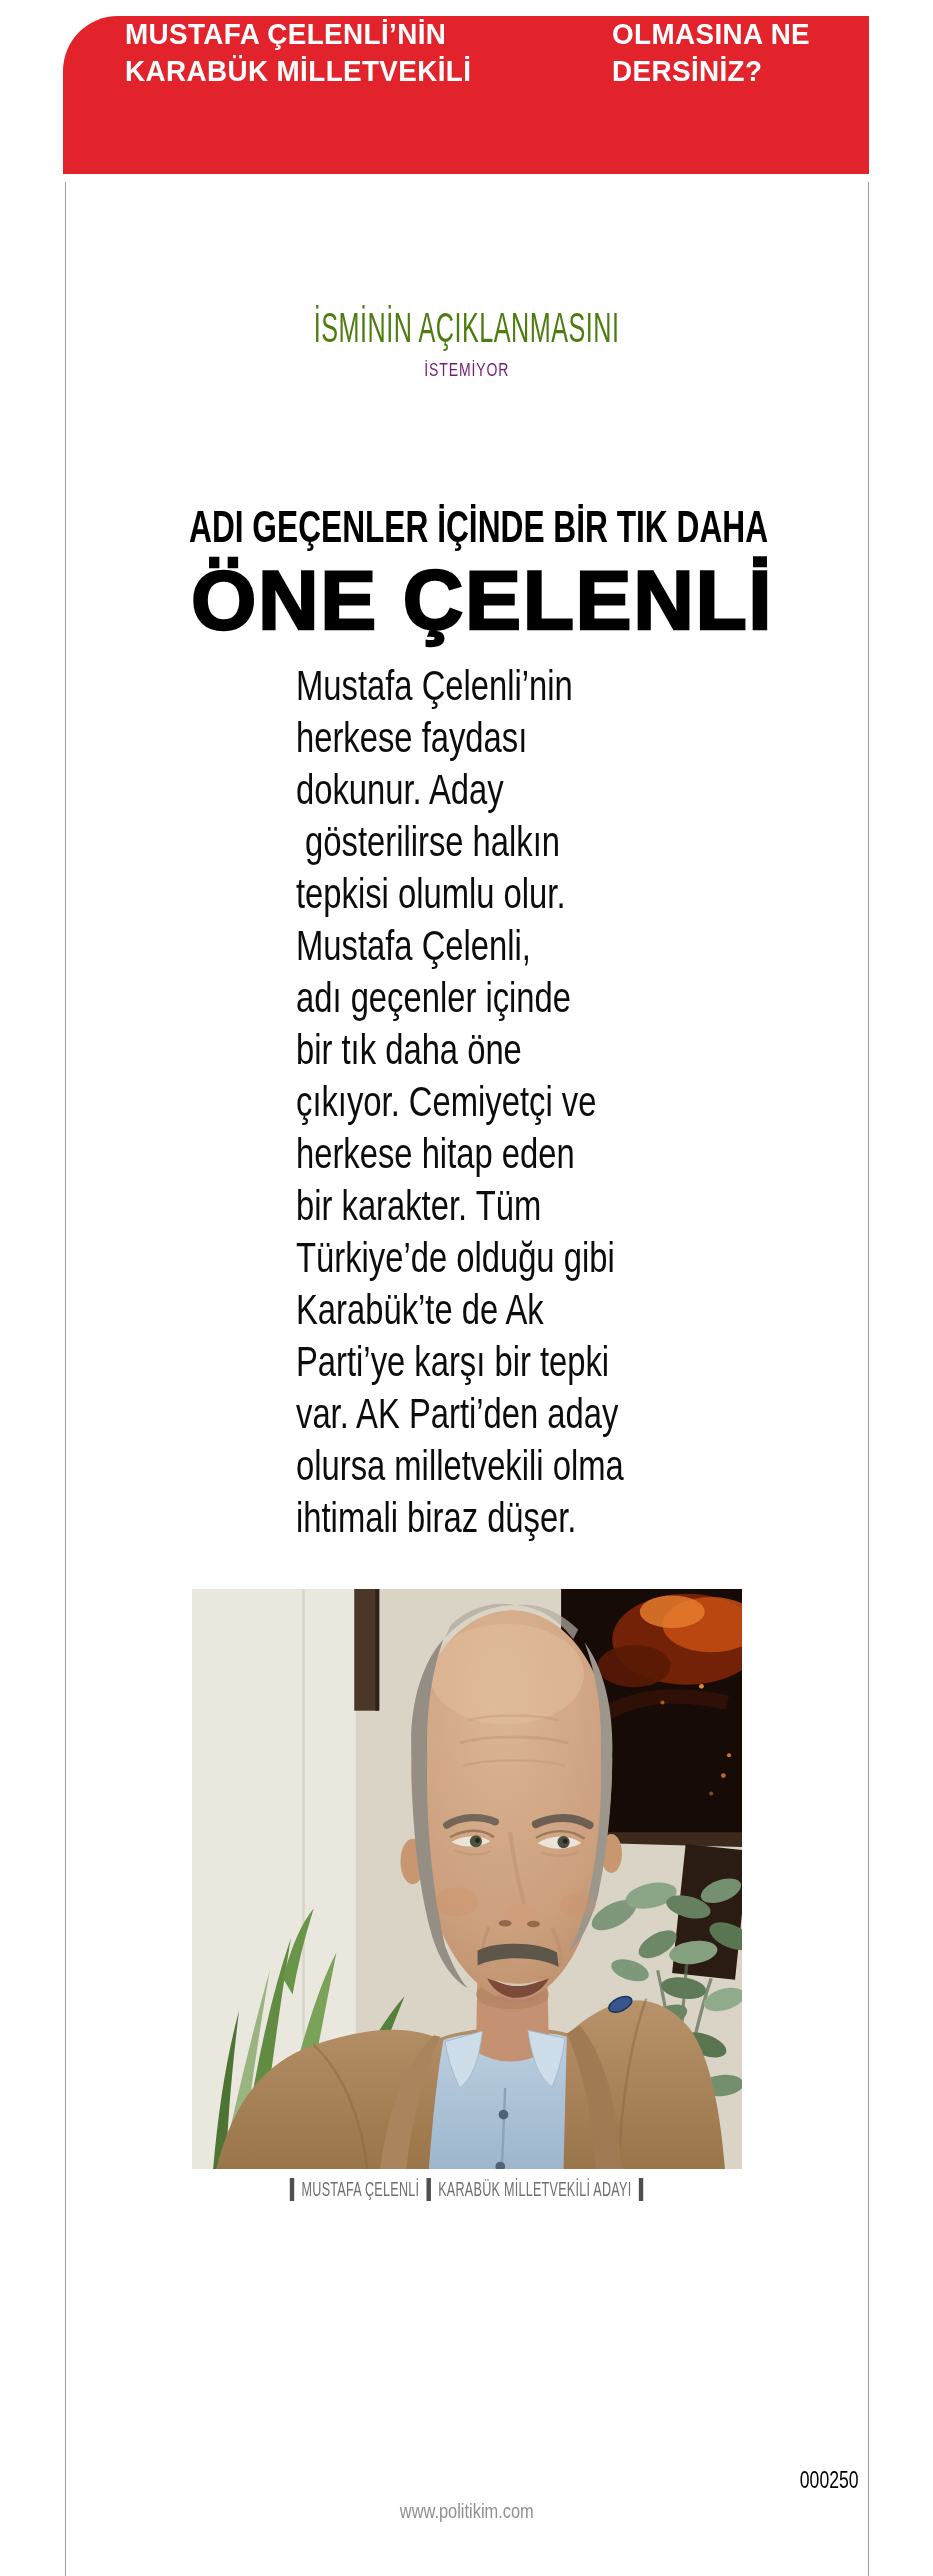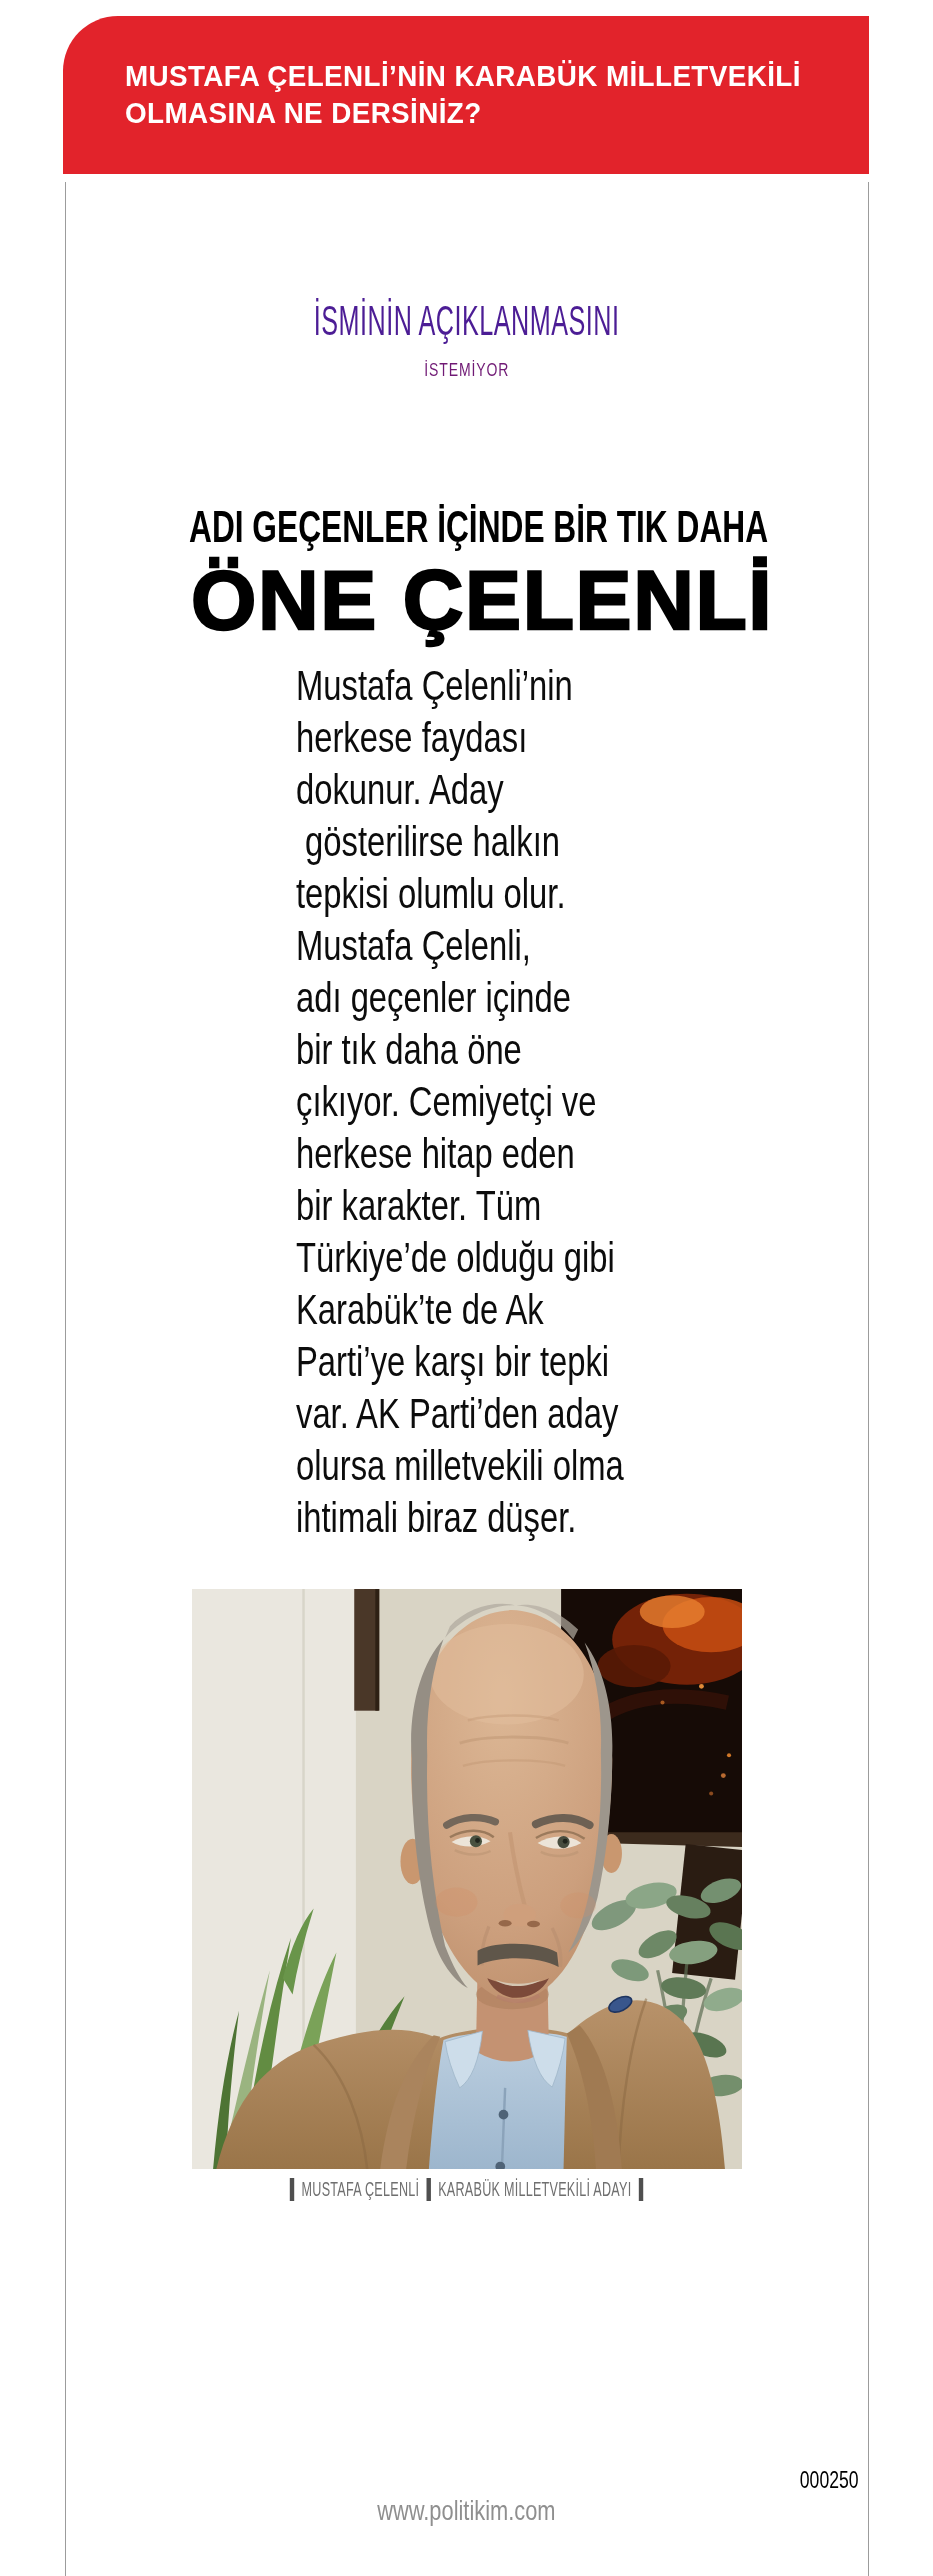--- a/index.html
+++ b/index.html
@@ -2,46 +2,46 @@
 <html style="font-size:13px"><head>
 <meta charset="utf-8">
 <style>
   html,body{margin:0;padding:0;background:#fff;}
   .page{position:relative;width:933px;height:2576px;background:#fff;overflow:hidden;
         font-family:"Liberation Sans",sans-serif;}
   .cx{display:inline-block;white-space:nowrap;}
   
   .banner{position:absolute;left:63px;top:16px;width:806px;height:158px;
           background:#e2232b;border-radius:55px 0 0 0;
-          display:flex;flex-direction:column;justify-content:center;padding-left:62px;box-sizing:border-box;}
+          display:flex;flex-direction:row;justify-content:center;padding-left:62px;box-sizing:border-box;}
   .banner .bline{font-size:29px;font-weight:700;color:#ffffff;line-height:37px;
           transform:scaleX(.96);transform-origin:0 50%;letter-spacing:0.4px;}
   
   .card-frame{position:absolute;left:65px;top:182px;width:802px;height:2394px;
           border-left:0.8px solid #9c9c9c;border-right:0.8px solid #9c9c9c;}
   .centered{position:absolute;left:65px;width:803px;text-align:center;}
-  .anon1{top:297px;font-size:42px;color:#4c1d95;font-weight:400;}
+  .anon1{top:304px;font-size:42px;color:#4d7c0f;font-weight:400;}
   .anon1 .cx{transform:scaleX(.6);transform-origin:50% 50%;letter-spacing:0.8px;}
   .anon2{top:359px;font-size:18.7px;color:#701a75;}
   .anon2 .cx{transform:scaleX(.75);transform-origin:50% 50%;letter-spacing:1.2px;}
   .kicker{position:absolute;left:189px;top:505px;font-size:44px;line-height:44px;font-weight:700;color:#000;}
   .kicker .cx{transform:scaleX(.72);transform-origin:0 50%;}
   .main-headline{position:absolute;left:191px;top:558px;font-size:84px;line-height:84px;
           font-weight:700;color:#000;letter-spacing:1.6px;-webkit-text-stroke:2.4px #000;}
   .body-copy{position:absolute;left:296px;top:660px;font-size:42px;line-height:52px;color:#0c0c0c;}
   .body-copy .cx{transform:scaleX(.78);transform-origin:0 0;white-space:pre-wrap;}
   .photo{position:absolute;left:192px;top:1589px;width:550px;height:580px;}
   .photo svg{display:block;width:550px;height:580px;}
   .caption{top:2178px;}
   .caption .cap-row{display:inline-flex;align-items:center;gap:11.4px;transform:scaleX(.63);transform-origin:50% 50%;}
   .cap-bar{width:7.3px;height:23px;background:#4f4f4f;}
   .cap-text{font-size:20px;color:#6f6f6f;letter-spacing:0.4px;white-space:nowrap;}
   .footer-code{top:2468px;font-size:23.5px;line-height:24px;color:#000;text-align:right;}
   .footer-code .cx{transform:scaleX(.75);transform-origin:50% 50%;}
-  .footer-url{top:2499px;font-size:28px;line-height:24px;color:#8f8f8f;}
+  .footer-url{top:2499px;font-size:21px;line-height:24px;color:#8f8f8f;}
   .footer-url .cx{transform:scaleX(.78);transform-origin:50% 50%;}
 </style>
 </head>
 <body>
 
 <div class="page">
 
   <div class="banner">
     <div class="bline">MUSTAFA ÇELENLİ’NİN KARABÜK MİLLETVEKİLİ</div>
     <div class="bline">OLMASINA NE DERSİNİZ?</div>

